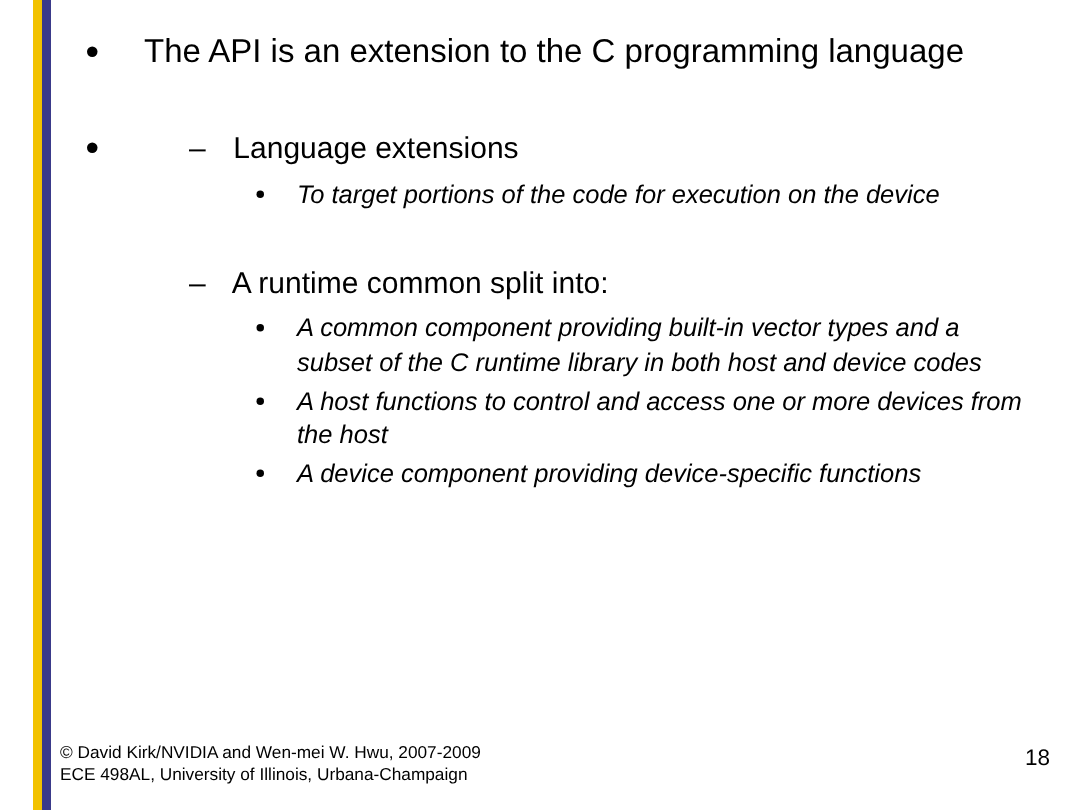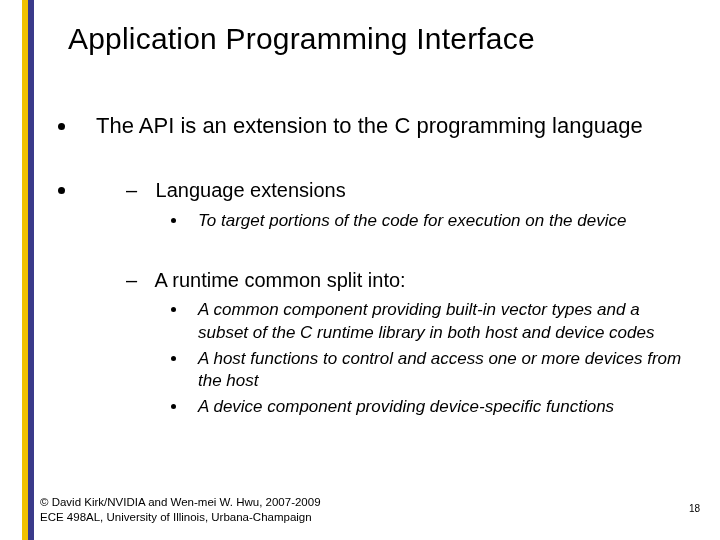--- a/index.html
+++ b/index.html
@@ -67,33 +67,32 @@
     left: 40px;
     bottom: 16px;
     font-size: 11.5px;
     line-height: 1.25;
     color: #000;
   }
   .pagenum {
     position: absolute;
     right: 20px;
     bottom: 26px;
-    font-size: 10px;
+    font-size: 15px;
   }
 </style>
 </head>
 <body>
 
 <div class="stripe">
   <div class="yellow"></div>
   <div class="blue"></div>
 </div>
 
 <div class="slide">
-  <h1 class="title">Application Programming Interface</h1>
 
   <ul class="level1">
     <li>The API is an extension to the C programming language</li>
     <li>
       <ul class="level2">
         <li>
           <span>Language extensions</span>
           <ul class="level3">
             <li>To target portions of the code for execution on the device</li>
           </ul>

